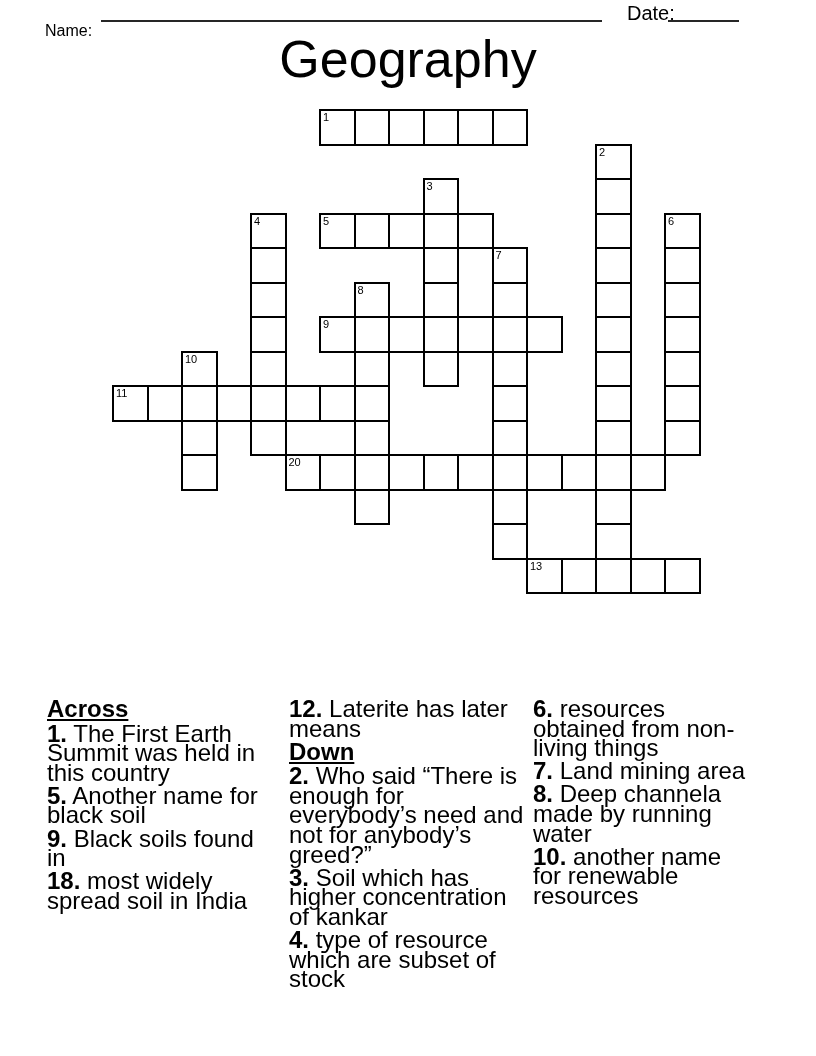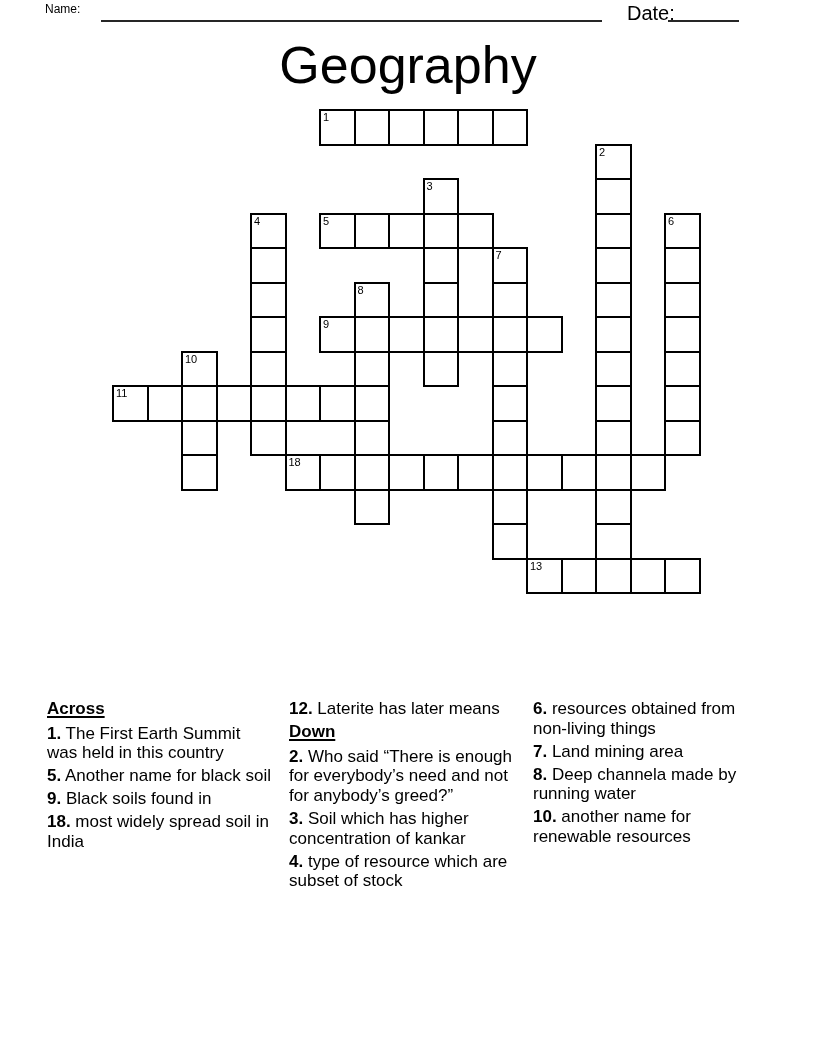--- a/index.html
+++ b/index.html
@@ -7,61 +7,61 @@
     position: relative;
     width: 816px;
     height: 1056px;
     background: #ffffff;
     font-family: "Liberation Sans", sans-serif;
     color: #000;
     overflow: hidden;
   }
   
   .name-label {
-    position: absolute; left: 45px; top: 0;
-    font-size: 12px; line-height: 18px; text-align: right;
+    position: absolute; left: 45px; top: 22px;
+    font-size: 16px; line-height: 18px; text-align: right;
   }
   .name-rule {
     position: absolute; left: 101px; top: 2px;
     width: 501px; height: 18px;
     border-bottom: 2px solid #262626;
   }
   .date-label {
     position: absolute; left: 627px; top: 4px;
     font-size: 20px; line-height: 18px;
   }
   .date-rule {
     position: absolute; left: 668px; top: 2px;
     width: 71px; height: 18px;
     border-bottom: 2px solid #262626;
   }
   
   .page-title {
-    position: absolute; left: 0; top: 36px; width: 100%;
+    position: absolute; left: 0; top: 30px; width: 100%;
     margin: 0; text-align: center;
     font-size: 52px; line-height: 58px; font-weight: 400;
     letter-spacing: 0px;
   }
   
   #grid { position: absolute; left: 113px; top: 110px; }
   .cell {
     position: absolute;
     box-sizing: border-box;
     background: #fff;
     border: 2px solid #000;
   }
   .cell .num {
     position: absolute; top: 0px; left: 2px;
     font-size: 11px; line-height: 12px; font-weight: 400;
     color: #000;
   }
   
   .clue-col {
     position: absolute; top: 699px;
-    font-size: 17px; line-height: 19.6px;
+    font-size: 24px; line-height: 19.6px;
   }
   #clue-col-0 { left: 47px;  width: 228px; }
   #clue-col-1 { left: 289px; width: 238px; }
   #clue-col-2 { left: 533px; width: 222px; }
   .clue-heading {
     font-weight: bold;
     text-decoration: underline;
     text-decoration-thickness: 2px;
     text-underline-offset: 2px;
     margin: 0 0 5px 0;
@@ -169,21 +169,21 @@
       <div class="cell" style="left: 68px; top: 309.5px; width: 36.5px; height: 36.5px;"></div>
       <div class="cell" style="left: 68px; top: 344px; width: 36.5px; height: 36.5px;"></div>
       <div class="cell" style="left: -1px; top: 275px; width: 36.5px; height: 36.5px;">
         <span class="num">11</span>
       </div>
       <div class="cell" style="left: 33.5px; top: 275px; width: 36.5px; height: 36.5px;"></div>
       <div class="cell" style="left: 102.5px; top: 275px; width: 36.5px; height: 36.5px;"></div>
       <div class="cell" style="left: 171.5px; top: 275px; width: 36.5px; height: 36.5px;"></div>
       <div class="cell" style="left: 206px; top: 275px; width: 36.5px; height: 36.5px;"></div>
       <div class="cell" style="left: 171.5px; top: 344px; width: 36.5px; height: 36.5px;">
-        <span class="num">18</span>
+        <span class="num">20</span>
       </div>
       <div class="cell" style="left: 206px; top: 344px; width: 36.5px; height: 36.5px;"></div>
       <div class="cell" style="left: 275px; top: 344px; width: 36.5px; height: 36.5px;"></div>
       <div class="cell" style="left: 309.5px; top: 344px; width: 36.5px; height: 36.5px;"></div>
       <div class="cell" style="left: 344px; top: 344px; width: 36.5px; height: 36.5px;"></div>
       <div class="cell" style="left: 413px; top: 344px; width: 36.5px; height: 36.5px;"></div>
       <div class="cell" style="left: 447.5px; top: 344px; width: 36.5px; height: 36.5px;"></div>
       <div class="cell" style="left: 516.5px; top: 344px; width: 36.5px; height: 36.5px;"></div>
       <div class="cell" style="left: 413px; top: 447.5px; width: 36.5px; height: 36.5px;">
         <span class="num">13</span>

